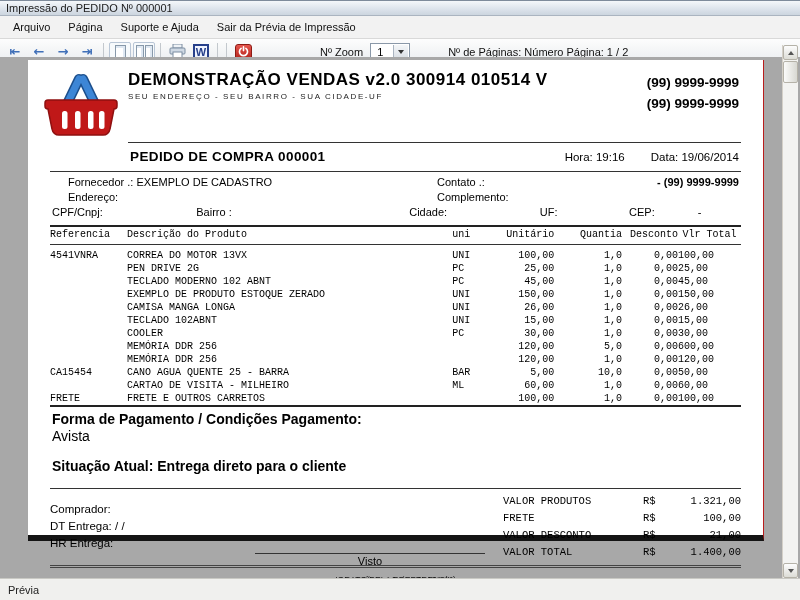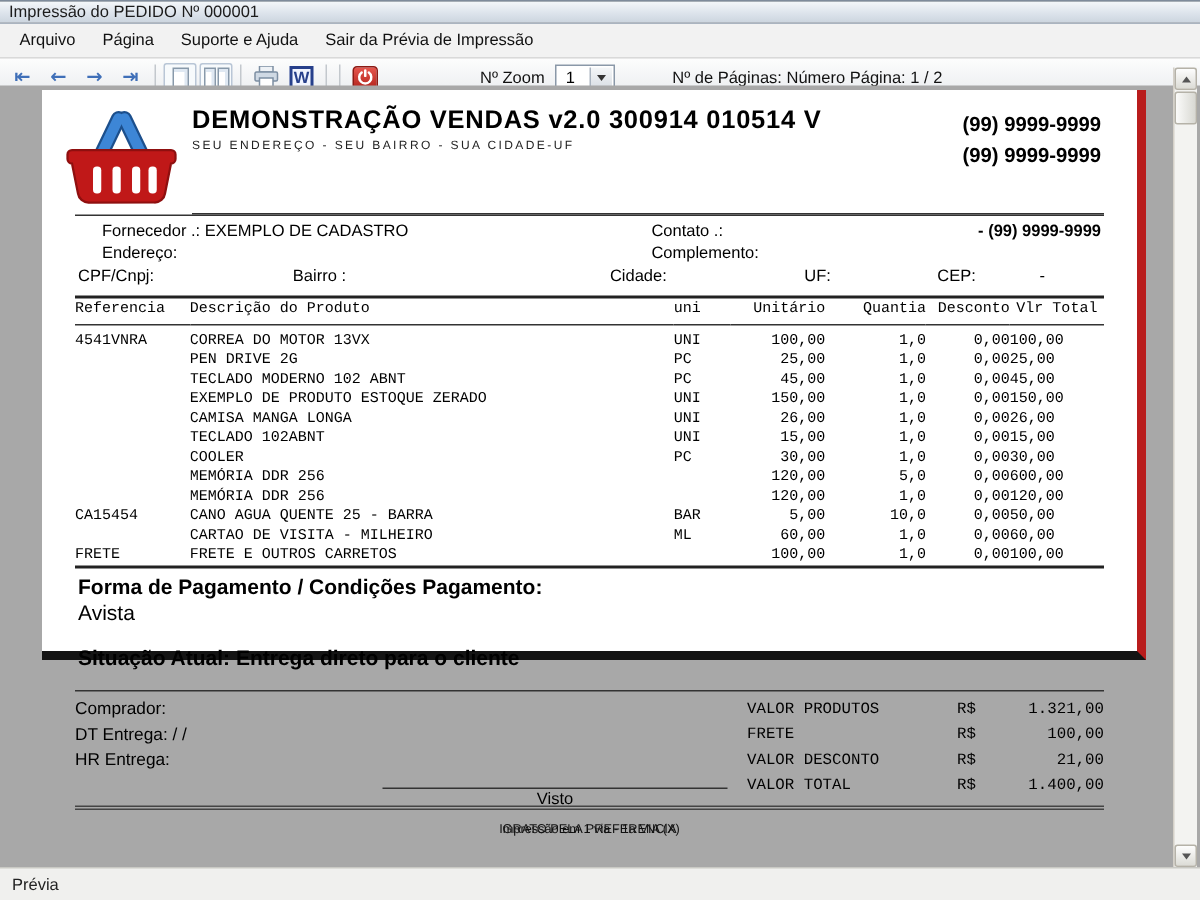--- a/index.html
+++ b/index.html
@@ -58,22 +58,22 @@
   .scroll-btn { width:15px; height:15px; background:linear-gradient(180deg,#fdfdfd,#dcdcd6);
                 border:1px solid #b5b2a8; border-radius:2px; display:flex; align-items:center; justify-content:center; }
   .scroll-btn.down { margin-top:auto; }
   .tri-up { width:0; height:0; border-left:3px solid transparent; border-right:3px solid transparent; border-bottom:4px solid #555; }
   .tri-down { width:0; height:0; border-left:3px solid transparent; border-right:3px solid transparent; border-top:4px solid #555; }
   .scroll-thumb { width:15px; height:22px; background:linear-gradient(90deg,#fbfbfa,#d8d8d2);
                   border:1px solid #b5b2a8; border-radius:2px; margin-top:1px; }
 
   
   .page {
-    position:absolute; left:28px; top:3px; width:736px; height:380px; background:#fff;
-    border-right:6px solid #b91c1c; border-bottom:6px solid #141414;
+    position:absolute; left:28px; top:3px; width:736px; height:481px; background:#fff;
+    border-right:1px solid #b91c1c; border-bottom:6px solid #141414;
     padding:10px 22px 0 22px; color:#000;
   }
   .doc-header { position:relative; min-height:64px; }
   .logo { position:absolute; left:-10px; top:0; }
   .head-main { margin-left:78px; }
   .company-title { font-size:17px; font-weight:bold; letter-spacing:.5px; }
   .company-sub { font-size:8px; letter-spacing:1.6px; color:#222; margin-top:2px; }
   .phones { position:absolute; right:2px; top:2px; text-align:right; font-size:13.5px; font-weight:bold; line-height:21px; }
   .head-rule { margin-left:78px; border-top:1px solid #333; margin-top:8px; }
   .order-row { margin-left:78px; display:flex; align-items:baseline; padding:6px 2px 7px 2px; }
@@ -103,21 +103,21 @@
   .items .c5 { width:56px; text-align:right; }
   .items .c6 { width:63px; }
   .items thead { border-bottom:1px solid #333; }
   .tbody-space td { height:4px; }
 
   .payment { padding:4px 2px 2px 2px; font-size:14px; }
   .payment .bold { font-weight:bold; }
   .payment .line2 { margin-top:1px; }
   .situacao { font-weight:bold; margin-top:14px; padding-bottom:12px; }
 
-  .bottom { position:relative; padding-top:4px; font-size:11.5px; height:76px; }
+  .bottom { position:relative; padding-top:12px; font-size:11.5px; height:76px; }
   .left-col div { line-height:17px; }
   .visto-wrap { position:absolute; left:205px; top:48px; width:230px; text-align:center;margin-top:16px; }
   .visto-line { border-top:1px solid #333; }
   .visto-label { font-size:11px; margin-top:1px; }
   .totals { position:absolute; right:0; top:4px; font-family:"Liberation Mono","DejaVu Sans Mono",monospace; font-size:10.5px; }
   .total-row { display:flex; line-height:17px; }
   .total-row .tl { width:140px; }
   .total-row .tc { width:26px; }
   .total-row .tv { width:72px; text-align:right; }
 
@@ -227,20 +227,27 @@
         <div class="company-sub">SEU ENDEREÇO - SEU BAIRRO - SUA CIDADE-UF</div>
       </div>
       <div class="phones">
         <div>(99) 9999-9999</div>
         <div>(99) 9999-9999</div>
       </div>
     </div>
 
     <div class="head-rule"></div>
 
+    <div class="order-row">
+      <span class="order-title">PEDIDO DE COMPRA 000001</span>
+      <span class="order-meta">
+        <span>Hora: 19:16</span>
+        <span>Data: 19/06/2014</span>
+      </span>
+    </div>
 
     <div class="rule"></div>
 
     <div class="supplier">
       <div class="s-row">
         <span class="w55"><span class="lbl">Fornecedor .:</span>
           <span>EXEMPLO DE CADASTRO</span></span>
         <span>Contato .:</span>
         <span class="right">- (99) 9999-9999</span>
       </div>

